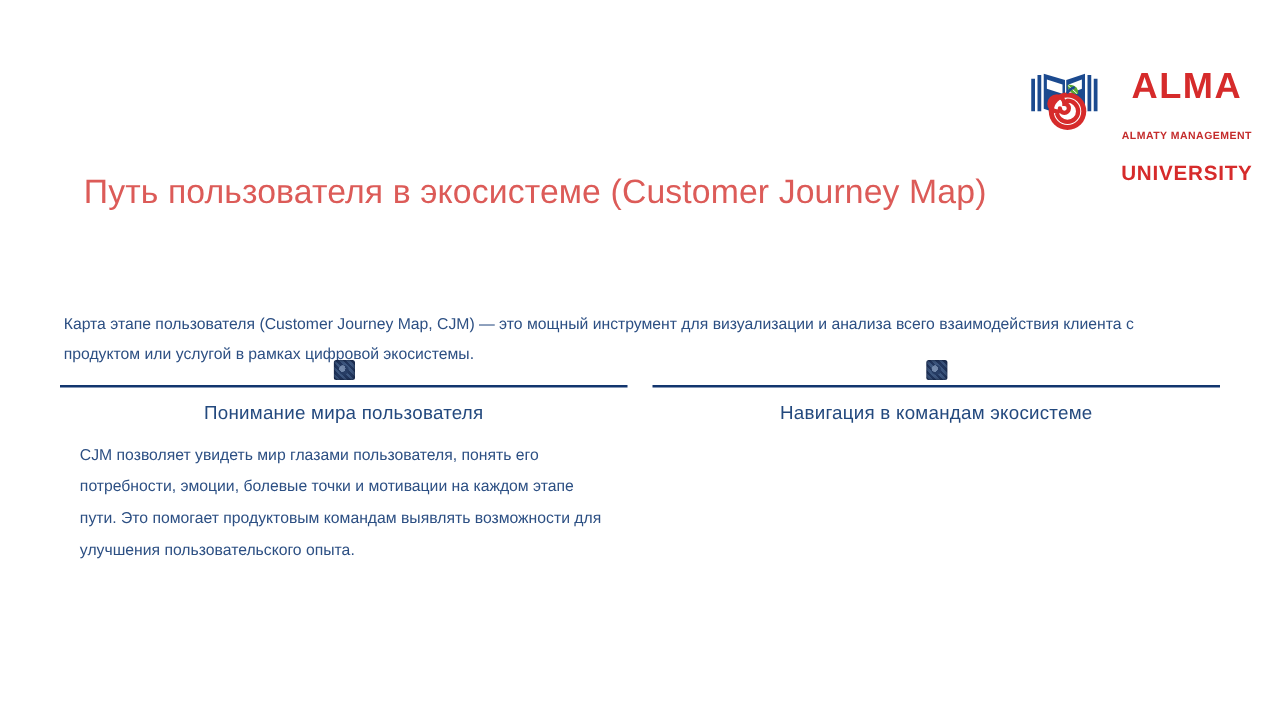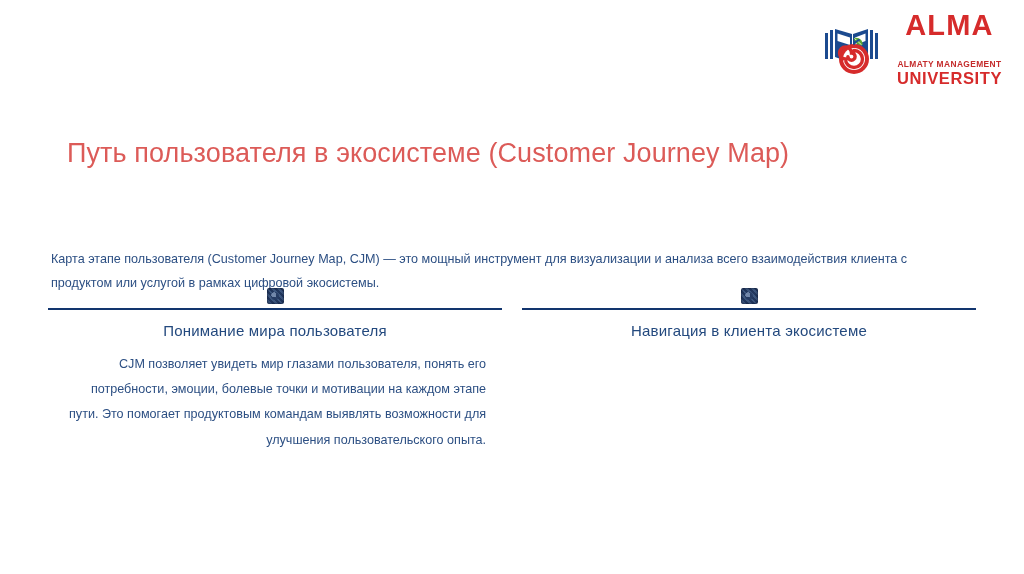--- a/index.html
+++ b/index.html
@@ -39,34 +39,35 @@
     display: flex;
     flex-direction: column;
     align-items: center;
     line-height: 1;
   }
   .logo-alma {
     font-size: 29px;
     font-weight: bold;
     color: #d62b2b;
     letter-spacing: 1.2px;
+    margin-top: 44px;
   }
   .logo-sub {
     font-size: 8.4px;
     font-weight: bold;
     color: #c42b2b;
     letter-spacing: 0.4px;
     margin-top: 20px;
   }
   .logo-univ {
     font-size: 16.5px;
     font-weight: bold;
     color: #d62b2b;
     letter-spacing: 0.6px;
-    margin-top: 2px;
+    margin-top: 19px;
   }
 
   
   .slide-title {
     position: absolute;
     left: 67px;
     top: 118px;
     width: 880px;
     font-size: 27px;
     line-height: 1.28;
@@ -134,21 +135,21 @@
     font-size: 15px;
     color: #23497e;
     text-align: center;
     margin-bottom: 13px;
     letter-spacing: 0.2px;
   }
   .col-body {
     font-size: 12.6px;
     line-height: 2.0;
     color: #2c4f83;
-    text-align: right;
+    text-align: left;
     width: 93%;
   }
 </style>
 </head>
 <body>
 
 <div class="slide">
 
   <div class="logo-block">
     <svg class="logo-mark" viewBox="0 0 62 56">
@@ -190,18 +191,18 @@
     <div class="column">
       <span class="col-icon"></span>
       <div class="col-rule"></div>
       <div class="col-heading">Понимание мира пользователя</div>
       <div class="col-body">CJM позволяет увидеть мир глазами пользователя, понять его потребности, эмоции, болевые точки и мотивации на каждом этапе пути. Это помогает продуктовым командам выявлять возможности для улучшения пользовательского опыта.</div>
     </div>
 
     <div class="column">
       <span class="col-icon"></span>
       <div class="col-rule"></div>
-      <div class="col-heading">Навигация в клиента экосистеме</div>
+      <div class="col-heading">Навигация в командам экосистеме</div>
     </div>
 
   </div>
 
 </div>
 
 </body></html>

